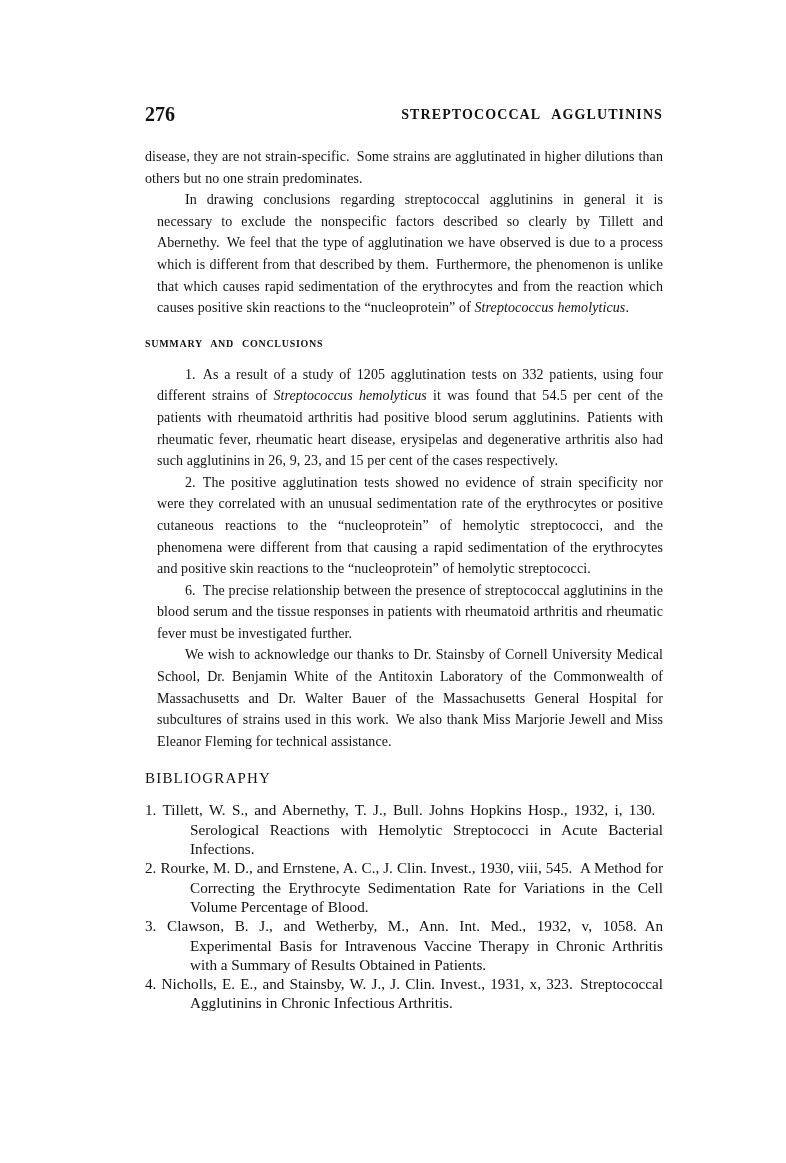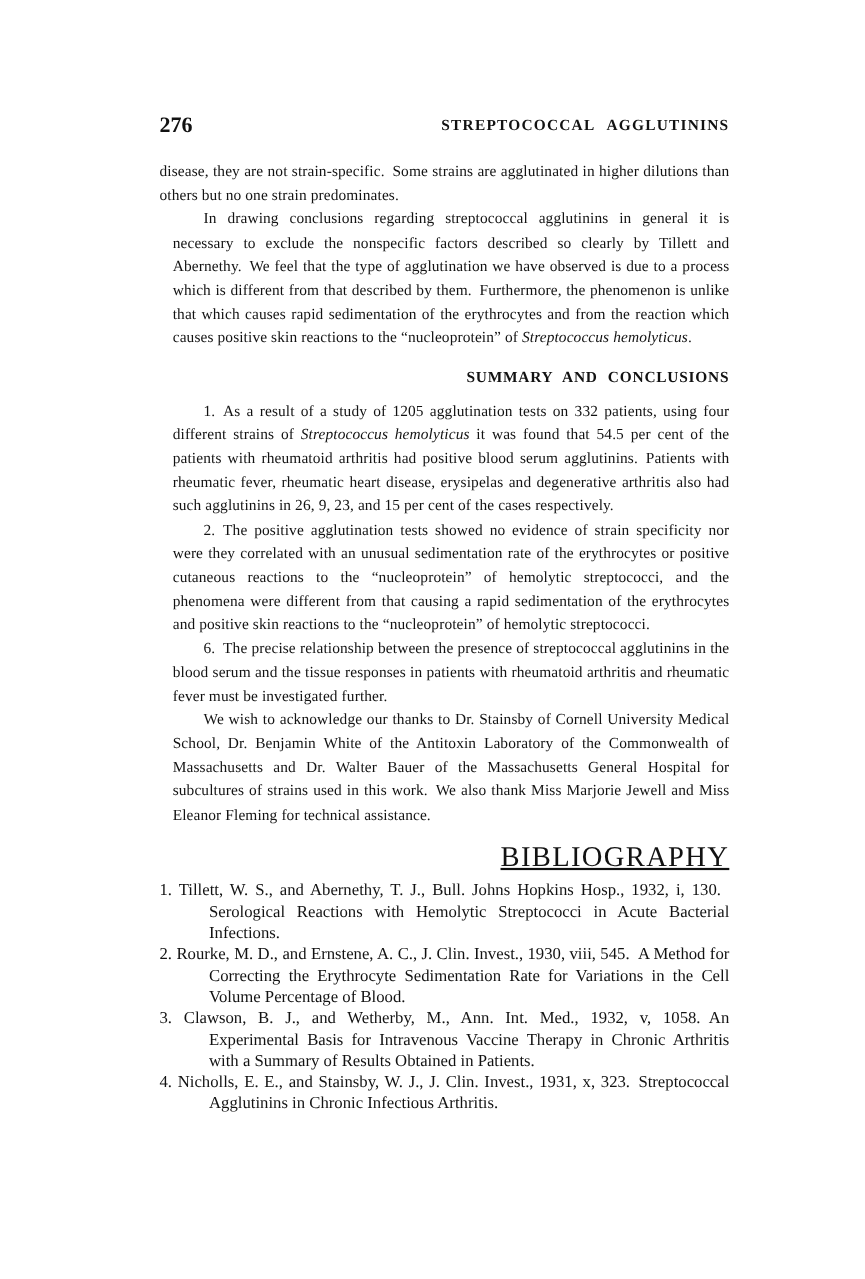--- a/index.html
+++ b/index.html
@@ -51,35 +51,34 @@
   .para {
     margin: 0;
     font-size: 14px;
     line-height: 21.6px;
     text-align: justify;
     letter-spacing: 0.1px;
   }
   .para.indent { text-indent: 28px; margin-left: 12px; }
   .section-heading {
     margin: 17px 0 12px 0;
-    text-align: right;
+    text-align: left;
     font-weight: 700;
-    font-size: 14px;
+    font-size: 10px;
     line-height: 16px;
     letter-spacing: 0.7px;
     word-spacing: 5px;
   }
   .biblio-heading {
     margin: 15px 0 10px 0;
-    text-align: right;
+    text-align: left;
     font-weight: 400;
-    font-size: 26px;
+    font-size: 15px;
     line-height: 23px;
     letter-spacing: 1.2px;
-    text-decoration: underline;
   }
   .ref {
     margin: 0;
     font-size: 15.2px;
     line-height: 19.3px;
     text-align: justify;
     padding-left: 45px;
     text-indent: -45px;
   }
   em { font-style: italic; }

